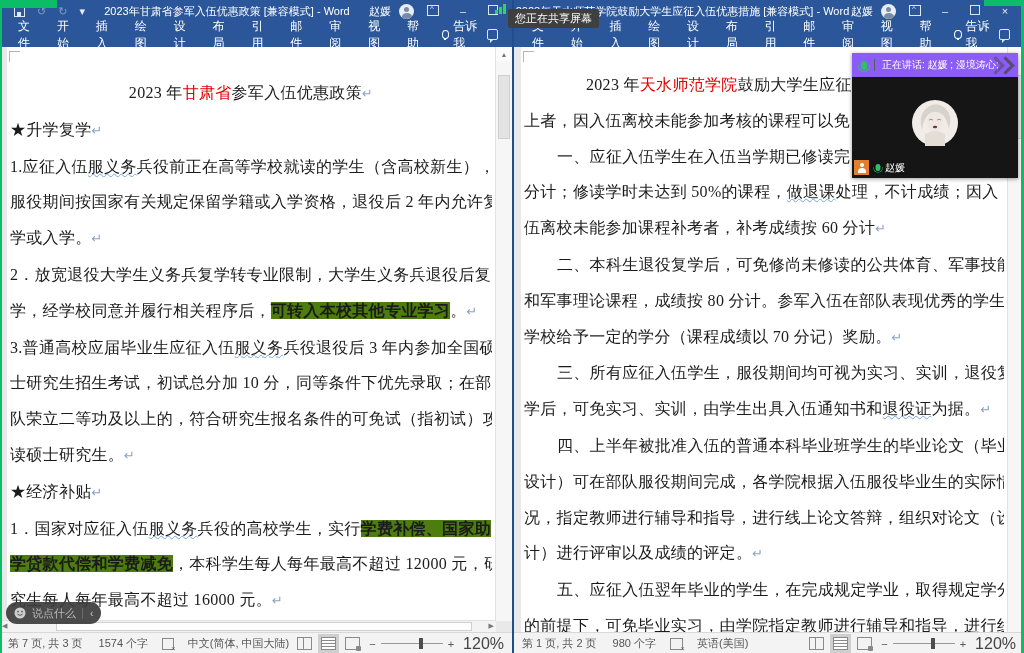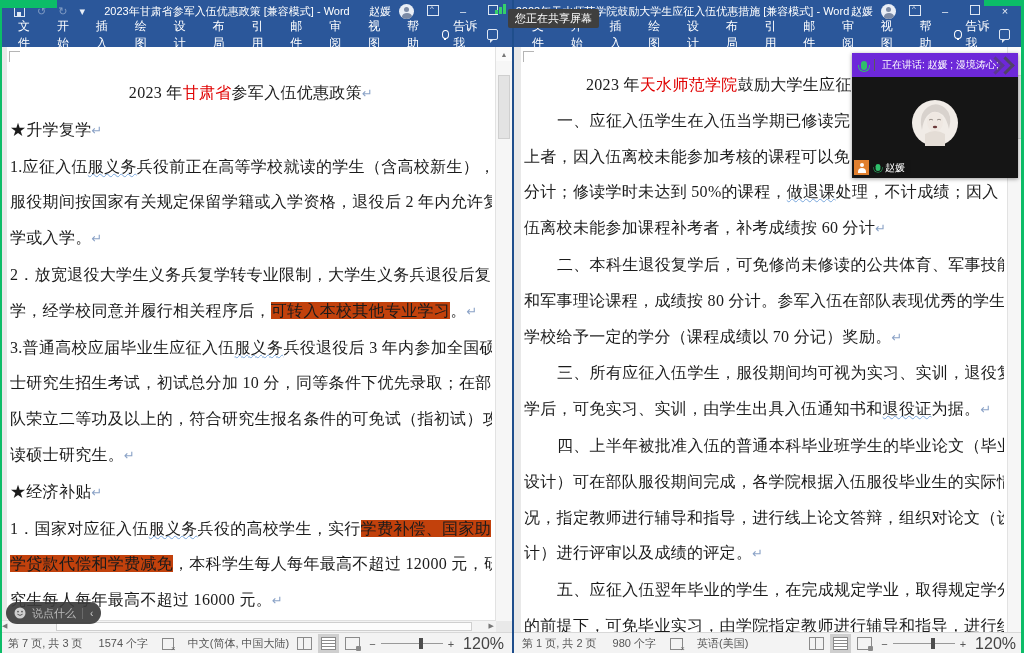--- a/index.html
+++ b/index.html
@@ -36,21 +36,21 @@
   .docarea{position:absolute;top:47px;left:0;right:0;bottom:21px;background:#e9e9e9;overflow:hidden;}
   .page{position:absolute;left:7px;right:16px;top:0;background:#fff;overflow:hidden;}
   .win.left .page{bottom:11px;} .win.right .page{bottom:0;}
   .page .cmark{position:absolute;left:2px;top:4px;width:10px;height:10px;border-top:1px solid #b5b5b5;border-left:1px solid #b5b5b5;}
   .doctext{position:absolute;left:3px;right:4px;top:0;color:#1b1b1b;font-family:"Liberation Serif",serif;
            font-size:16px;letter-spacing:.3px;line-height:35.8px;}
   .win.left .doctext{padding-top:28px;} .win.right .doctext{padding-top:20px;}
   .line{white-space:nowrap;overflow:hidden;}
   .line.center{text-align:center;}
   .line.ind{padding-left:33px;} .line.ind2{padding-left:62px;}
-  .red{color:#e00000;} .hl{background:#c2410c;font-weight:normal;}
+  .red{color:#e00000;} .hl{background:#4d7c0f;font-weight:bold;}
   .wavy{text-decoration:underline;text-decoration-style:wavy;text-decoration-color:#79a7dc;text-decoration-thickness:1px;}
   .mark{color:#8ba3c7;font-size:13px;font-family:"DejaVu Sans",sans-serif;}
   
   .vscroll{position:absolute;top:0;right:0;width:16px;bottom:0;background:#f6f6f6;border-left:1px solid #e2e2e2;}
   .win.left .vscroll{bottom:11px;}
   .vscroll .up{height:14px;text-align:center;font-size:7px;color:#777;line-height:15px;background:#fbfbfb;}
   .vthumb{position:absolute;left:2px;right:2px;top:28px;height:62px;background:#e3e3e3;border:1px solid #cfcfcf;}
   .hscroll{position:absolute;left:0;right:16px;bottom:0;height:11px;background:#f3f3f3;border-top:1px solid #e0e0e0;
            font-size:7px;color:#777;}
   .hscroll .la{position:absolute;left:2px;top:1px;} .hscroll .ra{position:absolute;right:2px;top:1px;}
@@ -77,21 +77,21 @@
   .g-tr{right:0;top:0;width:40px;height:6px;}
   .g-l{left:0;top:0;width:2px;height:653px;}
   .g-r{right:0;top:0;width:3px;height:653px;}
   
   .sharebars{position:absolute;left:495px;top:4px;z-index:61;display:flex;align-items:flex-end;gap:1px;}
   .sharebars i{display:block;width:3px;background:#35d06a;}
   .sharetip{position:absolute;left:508px;top:9px;z-index:60;background:#3f3f3f;color:#fff;font-size:11px;
             padding:2px 7px;border-radius:2px;}
   
   .vidov{position:absolute;left:852px;top:53px;width:166px;height:125px;z-index:50;box-shadow:0 1px 4px rgba(0,0,0,.4);}
-  .vidhead{height:24px;background:#6d28d9;display:flex;align-items:center;color:#fff;font-size:10px;position:relative;}
+  .vidhead{height:24px;background:#8b5cf6;display:flex;align-items:center;color:#fff;font-size:10px;position:relative;}
   .micico{margin:0 7px 0 9px;position:relative;width:6px;height:9px;background:#2fbf6b;border-radius:3px;}
   .micico::after{content:'';position:absolute;left:-3px;top:4px;width:10px;height:6px;border:1px solid #2fbf6b;border-top:none;border-radius:0 0 6px 6px;}
   .vsep{width:1px;height:12px;background:#5a5a5a;margin-right:7px;}
   .chev{position:absolute;right:6px;top:6px;width:10px;height:10px;border-top:3px solid #4a4a4a;border-right:3px solid #4a4a4a;transform:rotate(45deg);opacity:.8;}
   .chev.c2{right:16px;opacity:.5;}
   .vidbody{height:101px;background:#151515;position:relative;}
   .vavatar{position:absolute;left:50%;top:46%;transform:translate(-50%,-50%);}
   .nameplate{position:absolute;left:2px;bottom:3px;display:flex;align-items:center;height:15px;}
   .handico{width:15px;height:15px;background:#e07f2e;position:relative;margin-right:2px;}
   .handico::before{content:'';position:absolute;left:5.5px;top:2.5px;width:4px;height:4px;border-radius:50%;background:#fff;}
@@ -224,22 +224,22 @@
         <span class="bulb"></span>
         <span>告诉我</span>
       </span>
       <span class="cmticon"></span>
     </div>
   <div class="docarea">
     <div class="page">
       <span class="cmark"></span>
       <div class="doctext">
           <div class="line ind2"><span>2023 年</span><span class="red">天水师范学院</span><span>鼓励大学生应征入</span></div>
+          <div class="line"><span>上者，因入伍离校未能参加考核的课程可以免</span></div>
           <div class="line ind"><span>一、应征入伍学生在入伍当学期已修读完</span></div>
-          <div class="line"><span>上者，因入伍离校未能参加考核的课程可以免</span></div>
           <div class="line"><span>分计；修读学时未达到 50%的课程，</span><span class="wavy">做退课</span><span>处理，不计成绩；因入</span></div>
           <div class="line"><span>伍离校未能参加课程补考者，补考成绩按 60 分计</span><span class="mark">↵</span></div>
           <div class="line ind"><span>二、本科生退役复学后，可免修尚未修读的公共体育、军事技能</span></div>
           <div class="line"><span>和军事理论课程，成绩按 80 分计。参军入伍在部队表现优秀的学生，</span></div>
           <div class="line"><span>学校给予一定的学分（课程成绩以 70 分记）奖励。</span><span class="mark">↵</span></div>
           <div class="line ind"><span>三、所有应征入伍学生，服役期间均可视为实习、实训，退役复</span></div>
           <div class="line"><span>学后，可免实习、实训，由学生出具入伍通知书和</span><span class="wavy">退役证</span><span>为据。</span><span class="mark">↵</span></div>
           <div class="line ind"><span>四、上半年被批准入伍的普通本科毕业班学生的毕业论文（毕业</span></div>
           <div class="line"><span>设计）可在部队服役期间完成，各学院根据入伍服役毕业生的实际情</span></div>
           <div class="line"><span>况，指定教师进行辅导和指导，进行线上论文答辩，组织对论文（设</span></div>

